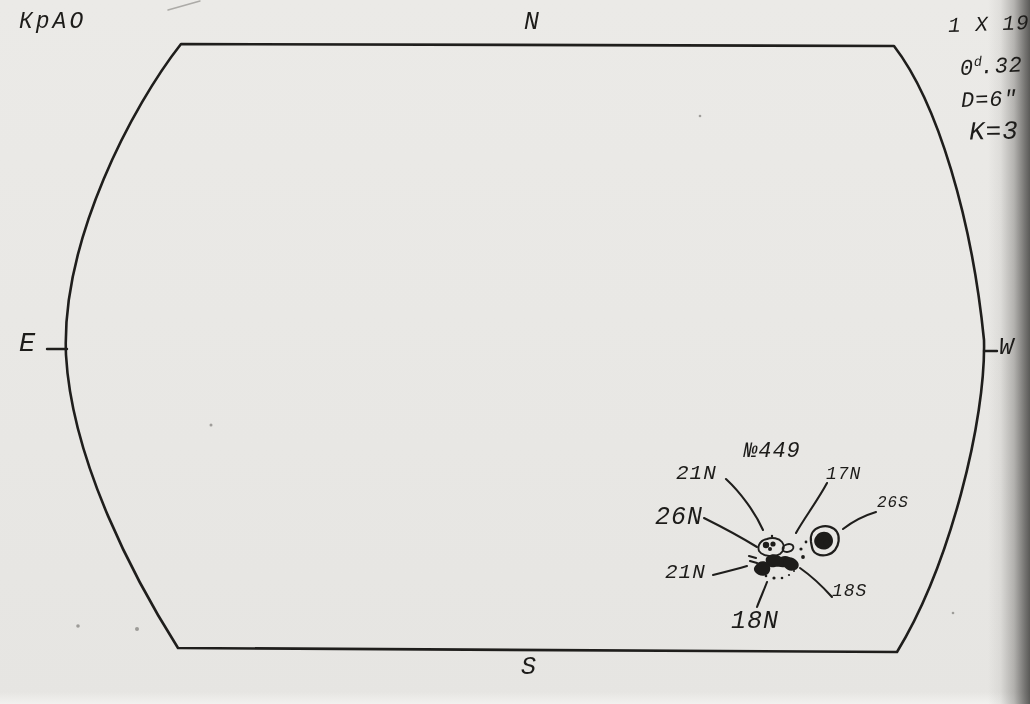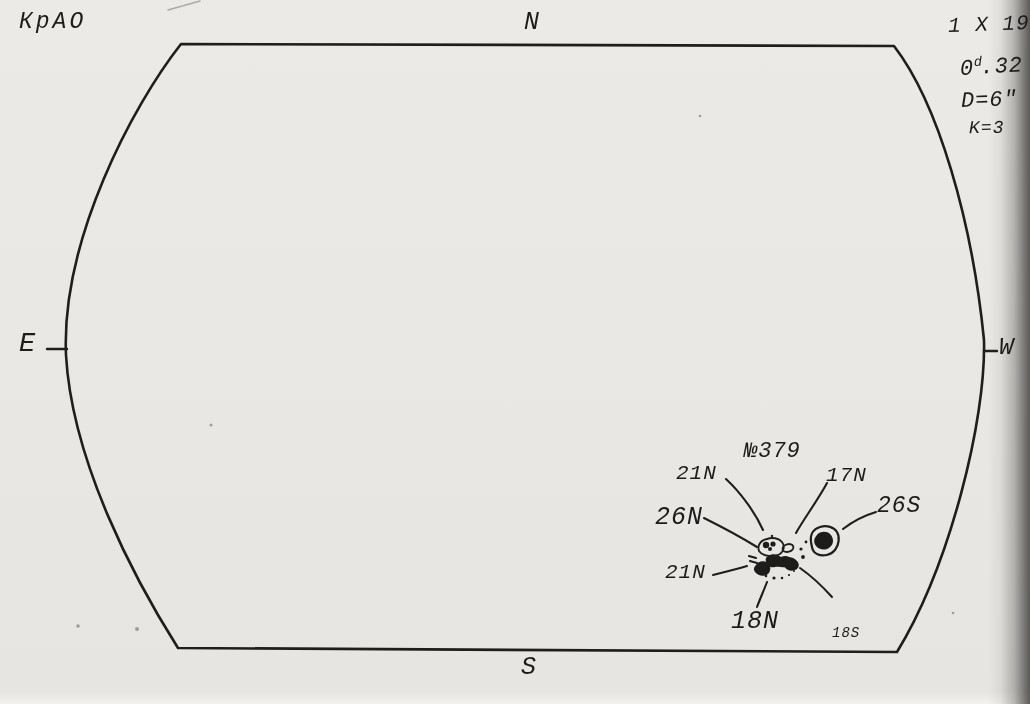--- a/index.html
+++ b/index.html
@@ -23,31 +23,31 @@
     white-space:nowrap; letter-spacing:1px; line-height:1;
   }
   .obs-name   { left:19px;  top:11px;  font-size:23px; letter-spacing:3px; }
   .compass-n  { left:524px; top:10px;  font-size:25px; }
   .compass-s  { left:521px; top:655px; font-size:25px; }
   .compass-e  { left:19px;  top:331px; font-size:27px; }
   .compass-w  { left:999px; top:336px; font-size:24px; }
   .obs-date   { left:948px; top:14px;  font-size:21px; transform:rotate(-2deg); }
   .obs-day    { left:960px; top:55px;  font-size:22px; transform:rotate(-3deg); }
   .obs-diam   { left:961px; top:90px;  font-size:22px; transform:rotate(-2deg); }
-  .obs-seeing { left:969px; top:119px; font-size:18px; transform:rotate(-1deg); }
+  .obs-seeing { left:969px; top:119px; font-size:26px; transform:rotate(-1deg); }
   .obs-day sup { font-size:0.62em; vertical-align:super; }
   .obs-day .frac { margin-left:-3px; }
   .grp-num    { left:744px; top:441px; font-size:22px; }
   .lbl-21n-up { left:676px; top:463px; font-size:21px; }
-  .lbl-17n    { left:826px; top:465px; font-size:21px; }
-  .lbl-26s    { left:877px; top:495px; font-size:23px; }
+  .lbl-17n    { left:826px; top:465px; font-size:18px; }
+  .lbl-26s    { left:877px; top:495px; font-size:16px; }
   .lbl-26n    { left:655px; top:505px; font-size:25px; }
   .lbl-21n-lo { left:665px; top:562px; font-size:21px; }
   .lbl-18n    { left:731px; top:609px; font-size:25px; }
-  .lbl-18s    { left:832px; top:626px; font-size:14px; }
+  .lbl-18s    { left:832px; top:582px; font-size:18px; }
 </style>
 </head>
 <body>
 
 <div class="page">
 
   <div class="bottom-edge"></div>
   <div class="edge-shadow"></div>
 
   <svg class="drawing" width="1030" height="704" viewBox="0 0 1030 704">
@@ -125,21 +125,21 @@
   <div class="hw compass-n">N</div>
   <div class="hw compass-s">S</div>
   <div class="hw compass-e">E</div>
   <div class="hw compass-w">W</div>
 
   <div class="hw obs-date">1 X 1983</div>
   <div class="hw obs-day"><span>0</span><sup>d</sup><span class="frac">.32</span></div>
   <div class="hw obs-diam">D=6″</div>
   <div class="hw obs-seeing">K=3</div>
 
-  <div class="hw grp-num">№379</div>
+  <div class="hw grp-num">№449</div>
   <div class="hw lbl-21n-up">21N</div>
   <div class="hw lbl-17n">17N</div>
   <div class="hw lbl-26s">26S</div>
   <div class="hw lbl-26n">26N</div>
   <div class="hw lbl-21n-lo">21N</div>
   <div class="hw lbl-18n">18N</div>
   <div class="hw lbl-18s">18S</div>
 
 </div>
 

